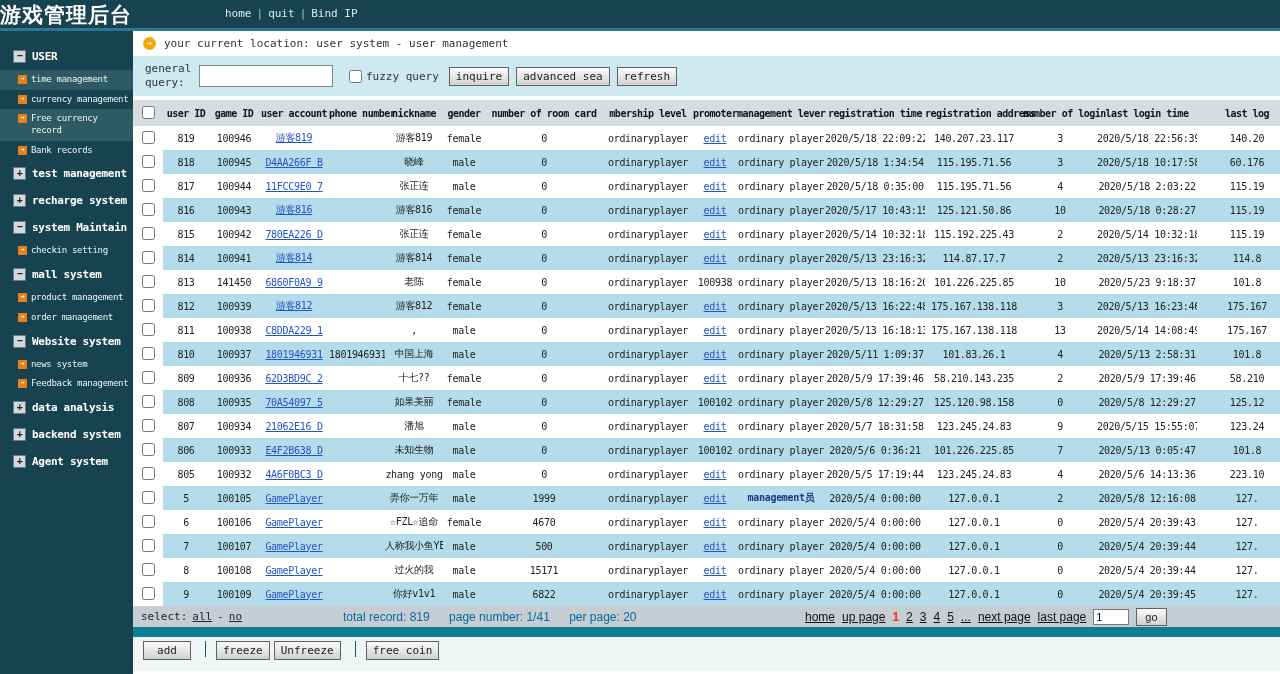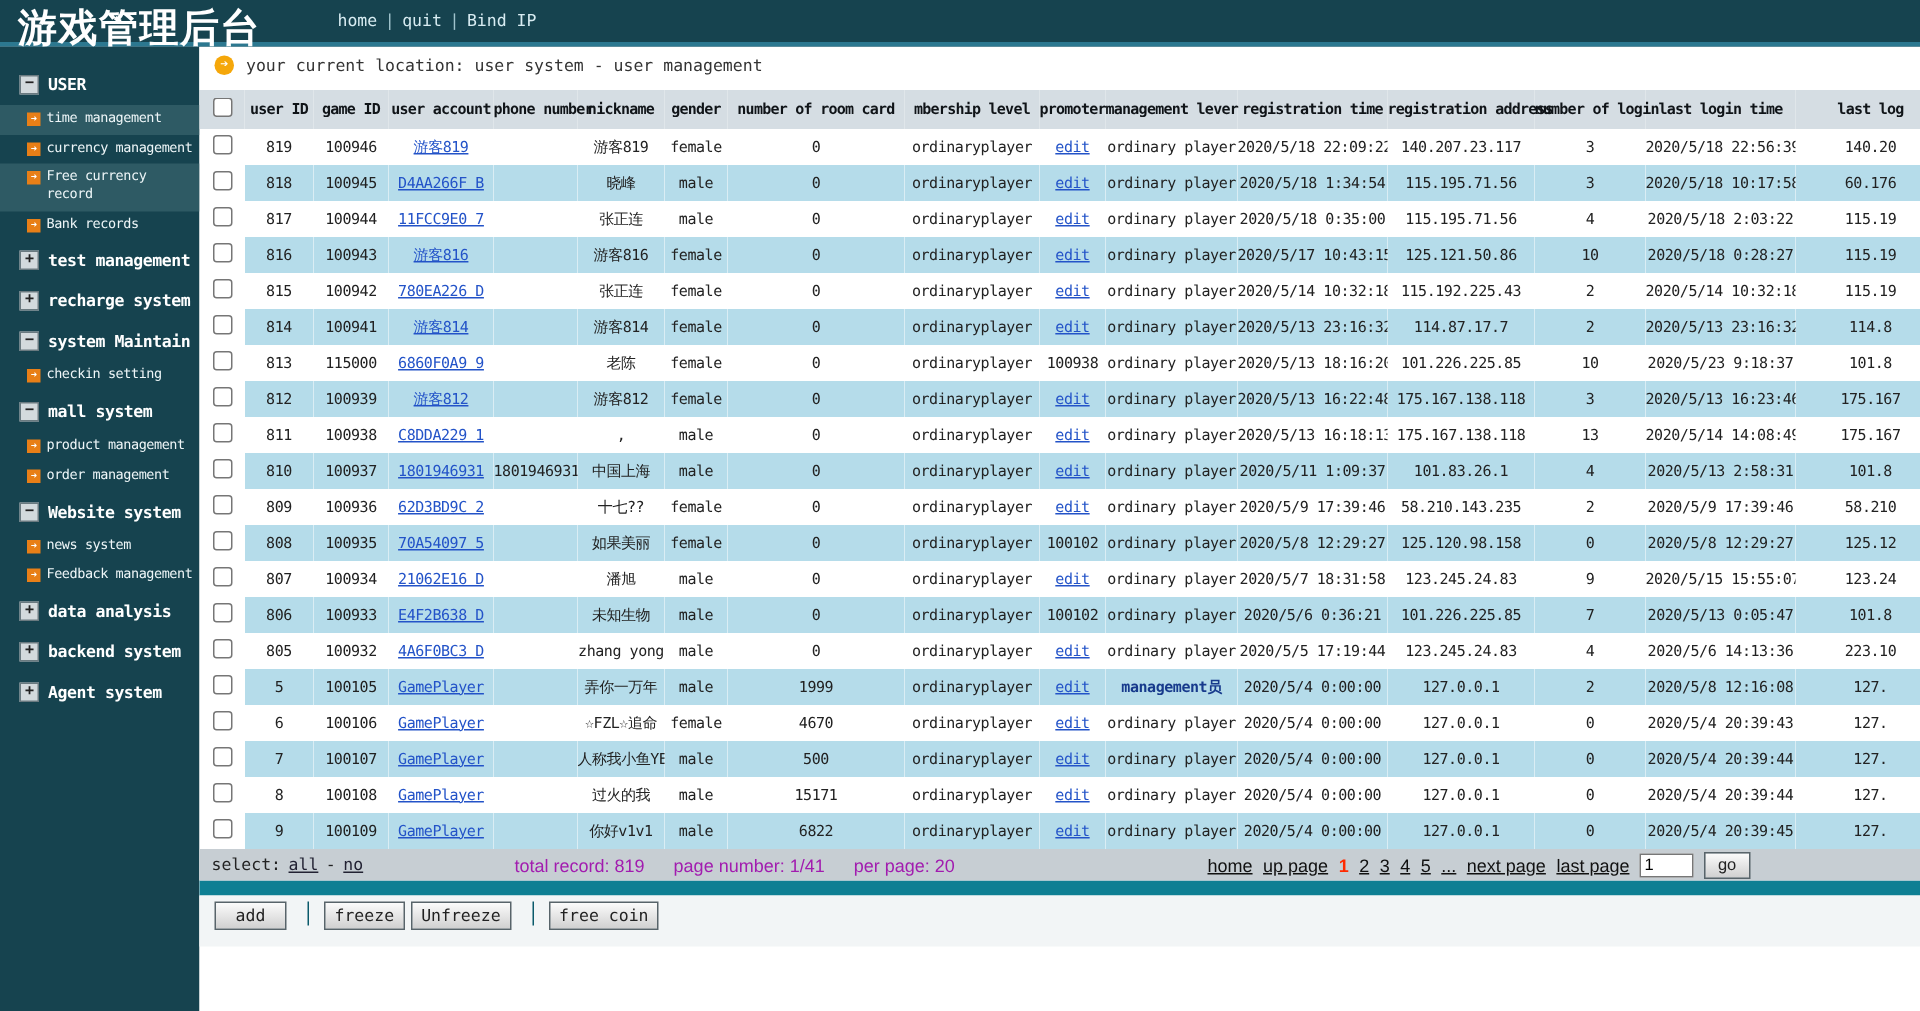--- a/index.html
+++ b/index.html
@@ -2,21 +2,21 @@
 <html style="--header_bg: #16434f; --sidebar_bg: #16434f; --sidebar_highlight: #2e5a64; --accent_orange: #e87f17; --toolbar_bg: #0e7f93; --query_bg: #cfe9f1; --row_alt: #b5dcea; --table_header_bg: #d5dde3; --footer_bg: #c7ced3; --link_blue: #2353c8; --current_page_red: #ff2a00; --mgmt_navy: #173a8c;"><head>
 <meta charset="utf-8">
 <style>
   html,body{margin:0;padding:0;background:#fff;}
   .app{position:relative;width:1280px;height:674px;overflow:hidden;background:#fff;
        font-family:"DejaVu Sans Mono",monospace;}
 
   
   .hdr{position:absolute;top:0;left:0;width:100%;height:28px;background:var(--header_bg);
        border-bottom:3px solid #2c7890;z-index:5;}
-  .logo{position:absolute;left:12px;top:1px;color:#fff;font-weight:bold;font-size:26px;
+  .logo{position:absolute;left:0;top:1px;color:#fff;font-weight:bold;font-size:21px;
         letter-spacing:1px;font-family:"DejaVu Sans",sans-serif;}
   .topnav{position:absolute;left:220px;top:7px;font-size:11px;color:#cfe6ec;}
   .topnav a{color:#d8ecf2;text-decoration:none;margin:0 5px;cursor:pointer;}
   .topnav .sep{color:#9fc3cc;}
 
   
   .sidebar{position:absolute;left:0;top:31px;bottom:0;width:133px;background:var(--sidebar_bg);
            padding-top:12px;box-sizing:border-box;}
   .sec{display:flex;align-items:center;gap:6px;padding:7px 2px 7px 13px;color:#fff;
        font-weight:bold;font-size:11px;letter-spacing:-0.3px;white-space:nowrap;cursor:pointer;}
@@ -66,21 +66,21 @@
   td.ck input,th.ck input{width:13px;height:13px;margin:0;}
   a.lnk{color:var(--link_blue);text-decoration:underline;cursor:pointer;}
   .mgmt-admin{color:var(--mgmt_navy);font-weight:bold;}
 
   
   .footerbar{height:21px;background:var(--footer_bg);position:relative;font-size:11px;
              display:flex;align-items:center;color:#222;}
   .sel{margin-left:8px;display:flex;gap:5px;align-items:center;}
   .sel a{color:#223;text-decoration:underline;cursor:pointer;}
   .stats{position:absolute;left:210px;font-family:"Liberation Sans",sans-serif;
-         font-size:12px;color:#a21caf;}
+         font-size:12px;color:#0369a1;}
   .stats span{margin-right:16px;}
   .pager{position:absolute;left:672px;font-family:"Liberation Sans",sans-serif;font-size:12px;
          display:flex;align-items:center;gap:7px;color:#111;}
   .pager a{color:#111;text-decoration:underline;cursor:pointer;}
   .pgcur{color:var(--current_page_red);font-weight:bold;}
   .pginput{width:30px;height:14px;border:1px solid #777;font-size:11px;padding:0 2px;
            font-family:inherit;}
   .pgo{height:18px;padding:0 8px;}
 
   .tealband{height:10px;background:var(--toolbar_bg);}
@@ -175,20 +175,33 @@
       </div>
     </div>
 
   <div class="main">
 
     <div class="locbar">
       <span class="locicon">➔</span>
       <span>your current location: user system - user management</span>
     </div>
 
+    <div class="querybar">
+      <span class="qlabel">general query:</span>
+      <input class="qinput" type="text" value="" style="">
+      <span class="fuzzy">
+        <input type="checkbox" style="">
+        <span>fuzzy query</span>
+      </span>
+      <span class="qbtns" id="qbtns">
+          <button class="btn">inquire</button>
+          <button class="btn">advanced sea</button>
+          <button class="btn">refresh</button>
+        </span>
+    </div>
 
     <div class="gap4"></div>
 
     <div class="tablewrap">
       <table>
         <colgroup id="cols">
             <col style="width: 30px;">
             <col style="width: 46px;">
             <col style="width: 50px;">
             <col style="width: 70px;">
@@ -330,21 +343,21 @@
               <td>ordinary player</td>
               <td>2020/5/13 23:16:32</td>
               <td>114.87.17.7</td>
               <td>2</td>
               <td>2020/5/13 23:16:32</td>
               <td>114.8</td>
             </tr>
             <tr>
               <td class="ck"><input type="checkbox" style=""></td>
               <td>813</td>
-              <td>115000</td>
+              <td>141450</td>
               <td><a class="lnk">6860F0A9 9</a></td>
               <td></td>
               <td>老陈</td>
               <td>female</td>
               <td>0</td>
               <td>ordinaryplayer</td>
               <td>100938</td>
               <td>ordinary player</td>
               <td>2020/5/13 18:16:20</td>
               <td>101.226.225.85</td>

